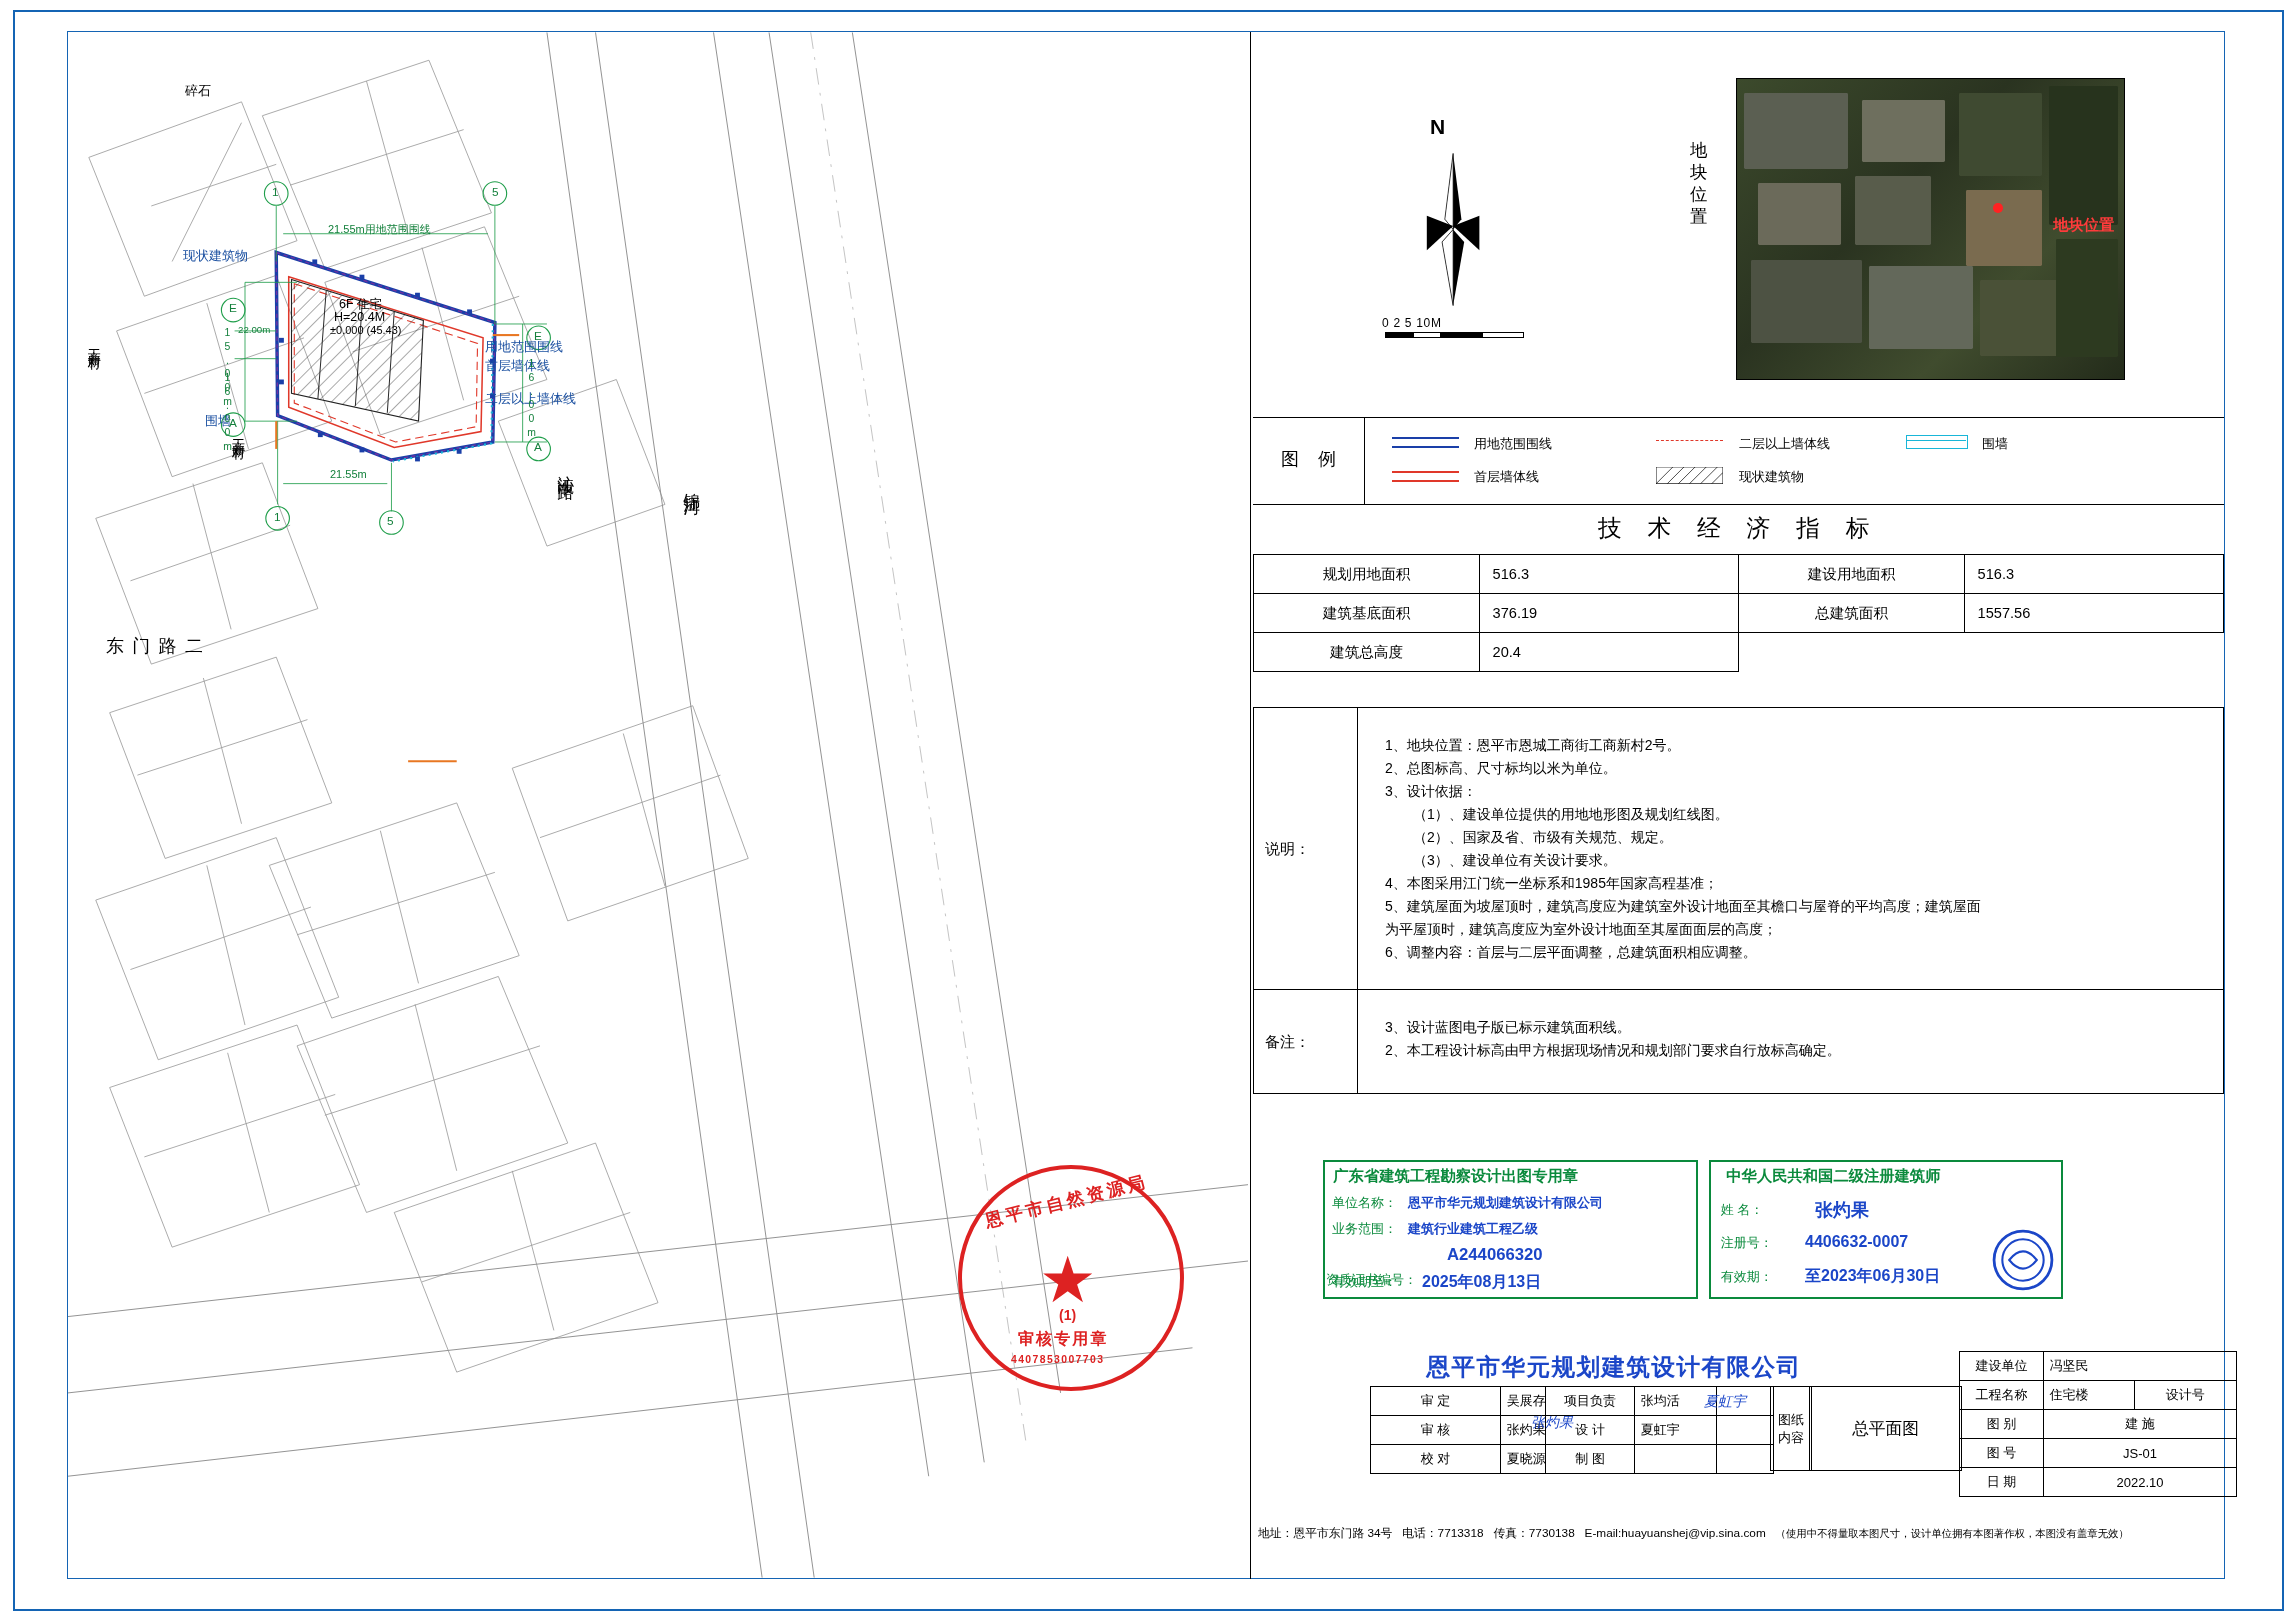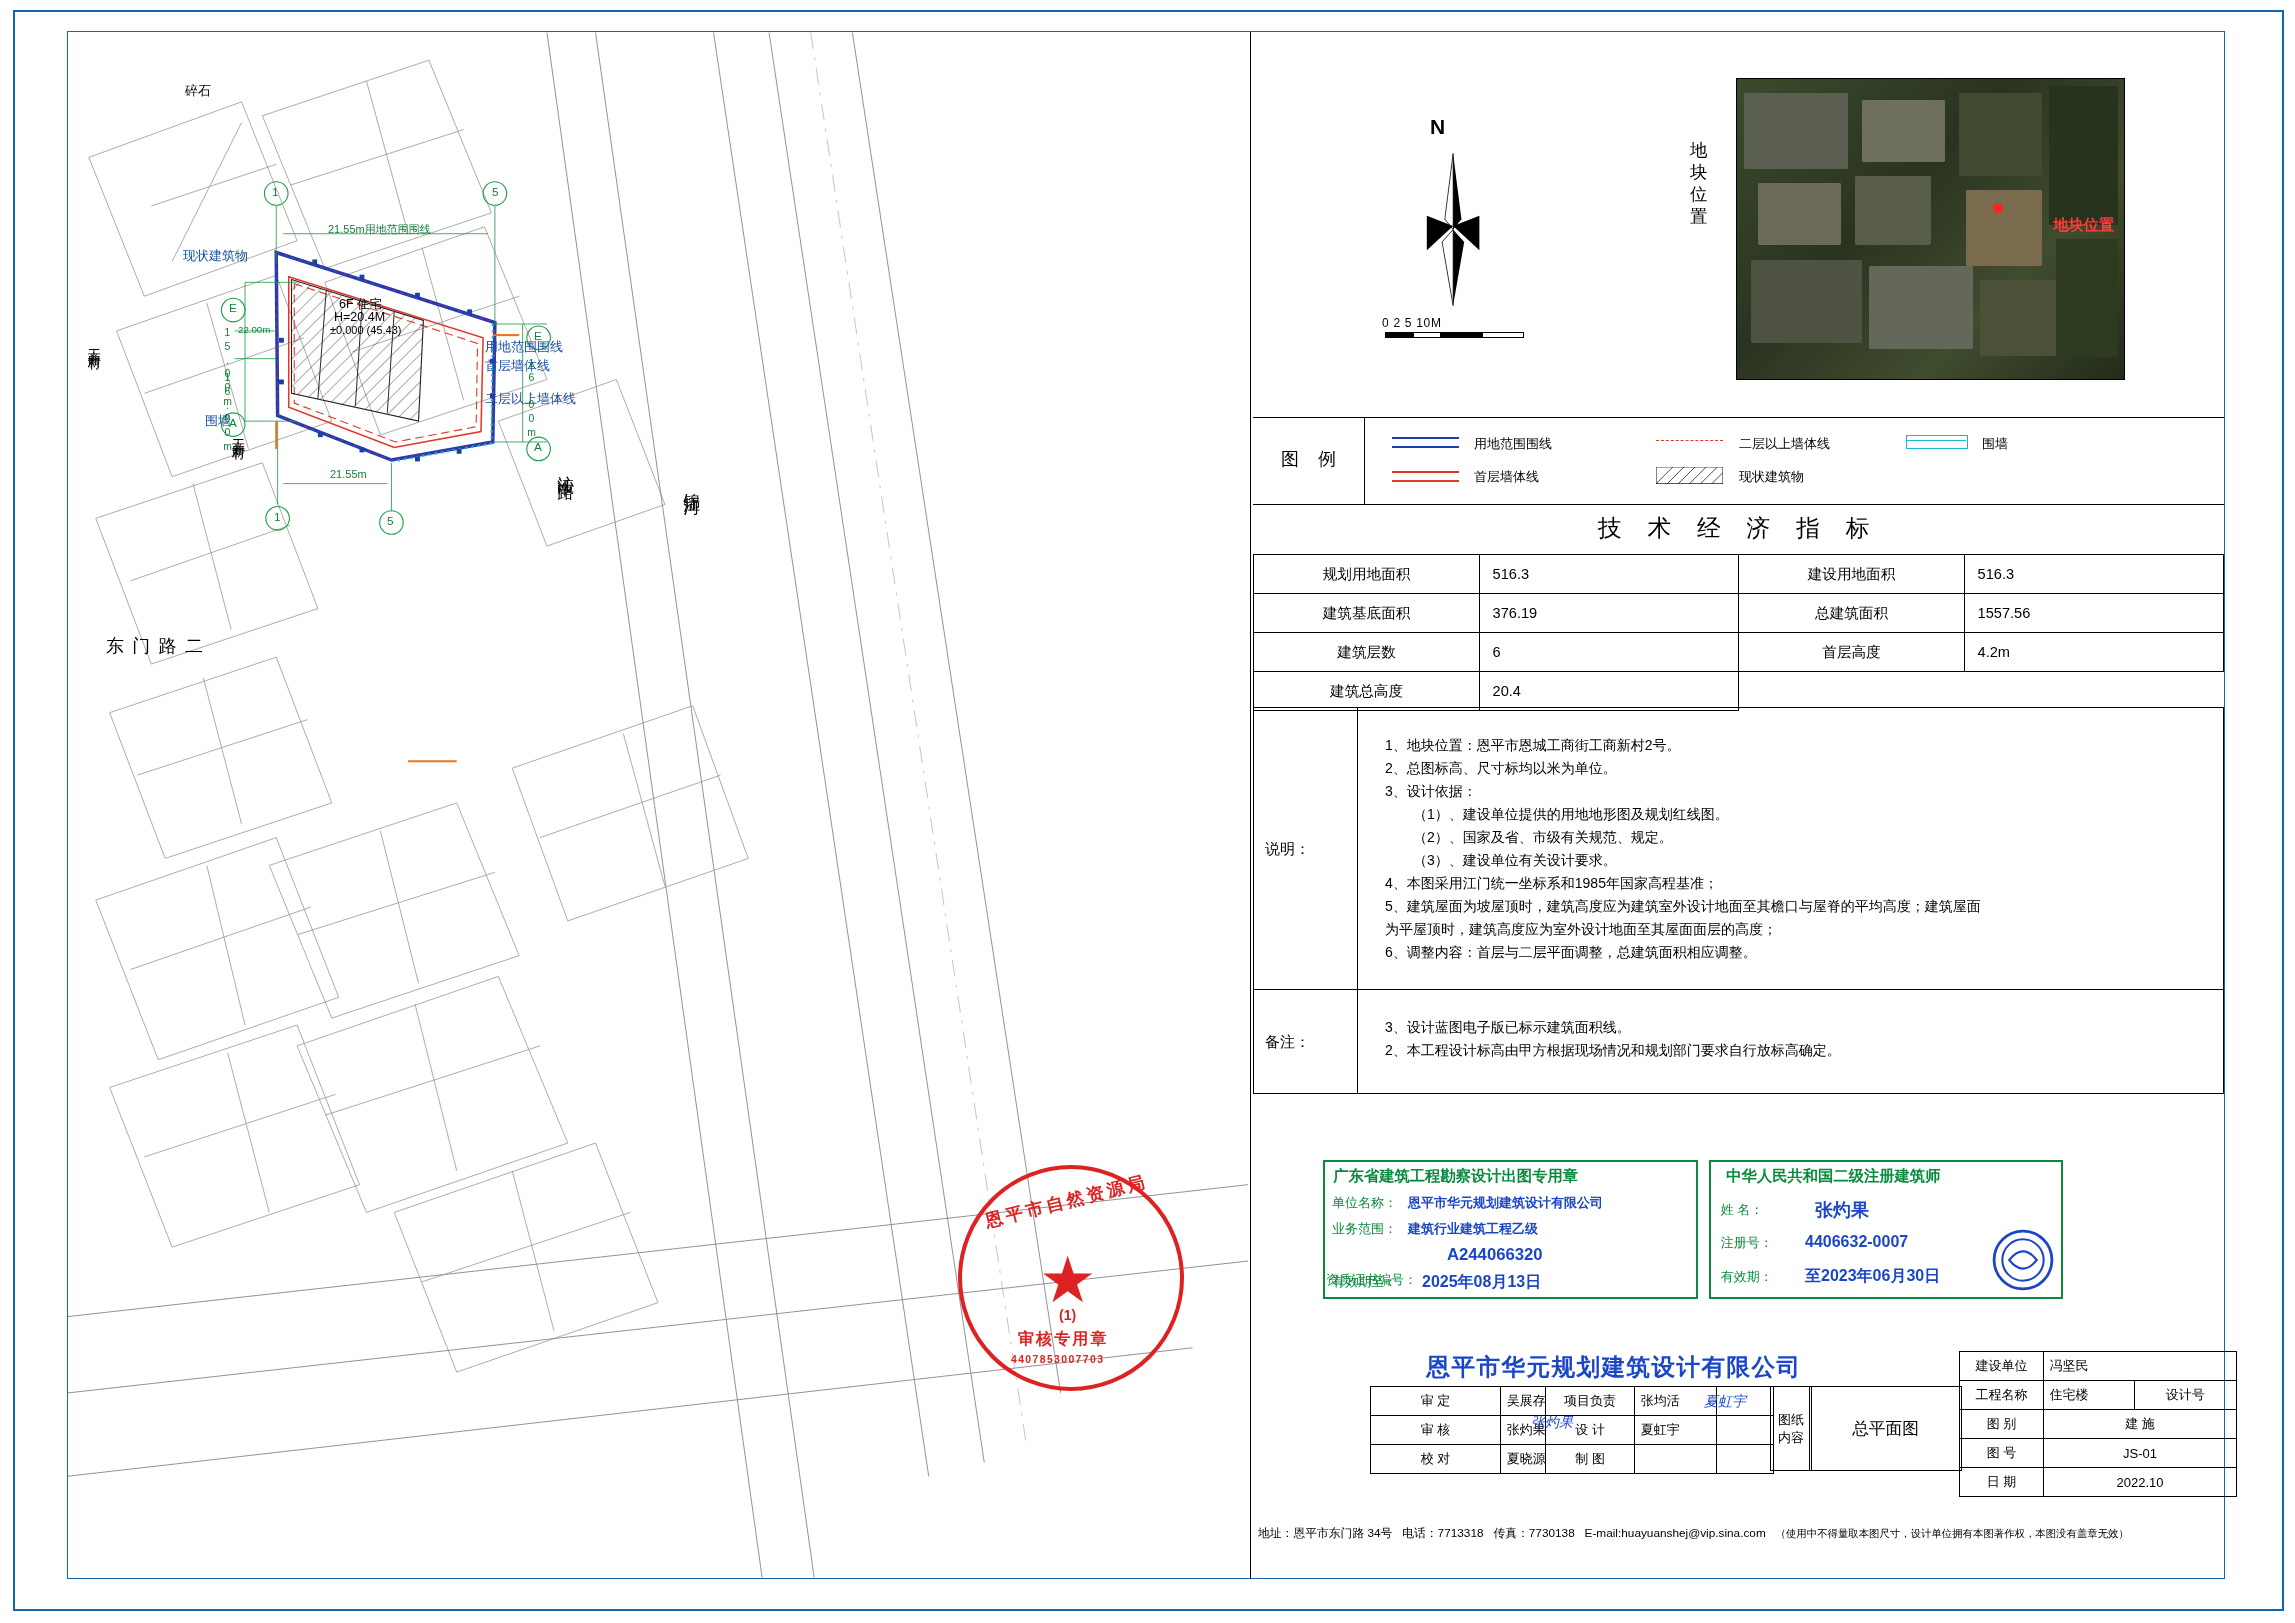--- a/index.html
+++ b/index.html
@@ -323,26 +323,20 @@
       <td class="k">建设用地面积</td>
       <td class="v">516.3</td>
     </tr>
     <tr>
       <td class="k">建筑基底面积</td>
       <td class="v">376.19</td>
       <td class="k">总建筑面积</td>
       <td class="v">1557.56</td>
     </tr>
     <tr>
-      <td class="k">建筑层数</td>
-      <td class="v">6</td>
-      <td class="k">首层高度</td>
-      <td class="v">4.2m</td>
-    </tr>
-    <tr>
       <td class="k">建筑总高度</td>
       <td class="v">20.4</td>
       <td class="k" style="border:none"></td>
       <td class="v" style="border:none"></td>
     </tr>
   </tbody>
     </table>
 
   <table class="notes">
     <tbody>

